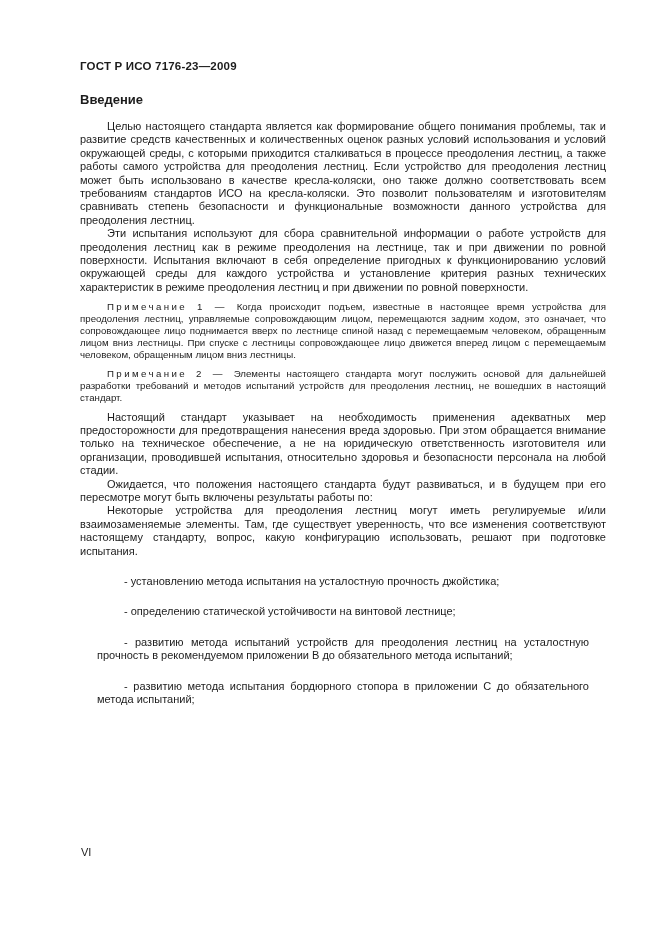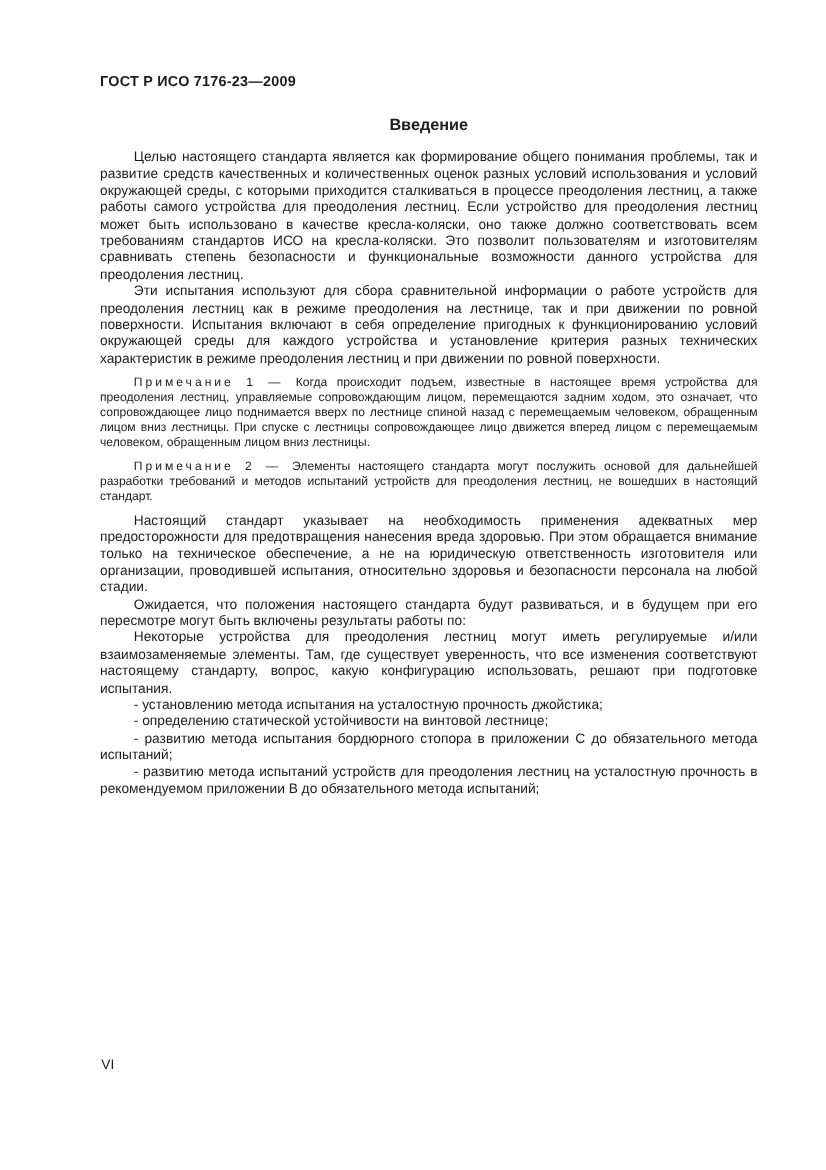--- a/index.html
+++ b/index.html
@@ -20,21 +20,21 @@
   }
   .doc-header {
     font-size: 11.5px;
     font-weight: 700;
     letter-spacing: 0.2px;
     margin: 0 0 20px 0;
   }
   .doc-title {
     font-size: 13px;
     font-weight: 700;
-    text-align: center;
+    text-align: left;
     margin: 0 0 13px 0;
   }
   .body-para {
     font-size: 11px;
     line-height: 13.4px;
     text-align: justify;
     text-indent: 27px;
     margin: 0;
   }
   .note {
@@ -45,21 +45,21 @@
     margin: 7px 0 7px 0;
   }
   .note-label {
     letter-spacing: 2.4px;
   }
   .list-item {
     font-size: 11px;
     line-height: 13.4px;
     text-align: justify;
     text-indent: 27px;
-    margin: 0;
+    margin: 17px;
   }
   .page-number {
     position: absolute;
     left: 81px;
     top: 846px;
     font-size: 11px;
   }
 </style>
 </head>
 <body>
@@ -80,18 +80,18 @@
 
   <p class="body-para">Настоящий стандарт указывает на необходимость применения адекватных мер предосторожности для предотвращения нанесения вреда здоровью. При этом обращается внимание только на техническое обеспечение, а не на юридическую ответственность изготовителя или организации, проводившей испытания, относительно здоровья и безопасности персонала на любой стадии.</p>
 
 
   <p class="body-para">Ожидается, что положения настоящего стандарта будут развиваться, и в будущем при его пересмотре могут быть включены результаты работы по:</p>
 
   <p class="body-para">Некоторые устройства для преодоления лестниц могут иметь регулируемые и/или взаимозаменяемые элементы. Там, где существует уверенность, что все изменения соответствуют настоящему стандарту, вопрос, какую конфигурацию использовать, решают при подготовке испытания.</p>
 
   <p class="list-item">- установлению метода испытания на усталостную прочность джойстика;</p>
   <p class="list-item">- определению статической устойчивости на винтовой лестнице;</p>
+  <p class="list-item">- развитию метода испытаний устройств для преодоления лестниц на усталостную прочность в рекомендуемом приложении В до обязательного метода испытаний;</p>
   <p class="list-item">- развитию метода испытания бордюрного стопора в приложении С до обязательного метода испытаний;</p>
-  <p class="list-item">- развитию метода испытаний устройств для преодоления лестниц на усталостную прочность в рекомендуемом приложении В до обязательного метода испытаний;</p>
 
   <div class="page-number">VI</div>
 
 </div>
 
 </body></html>

